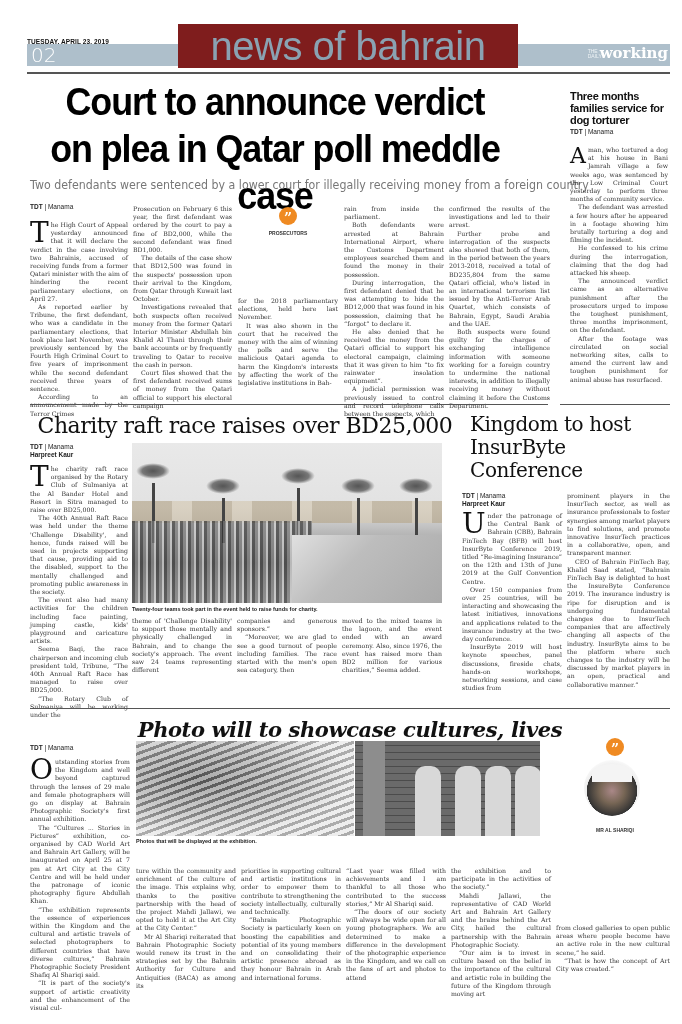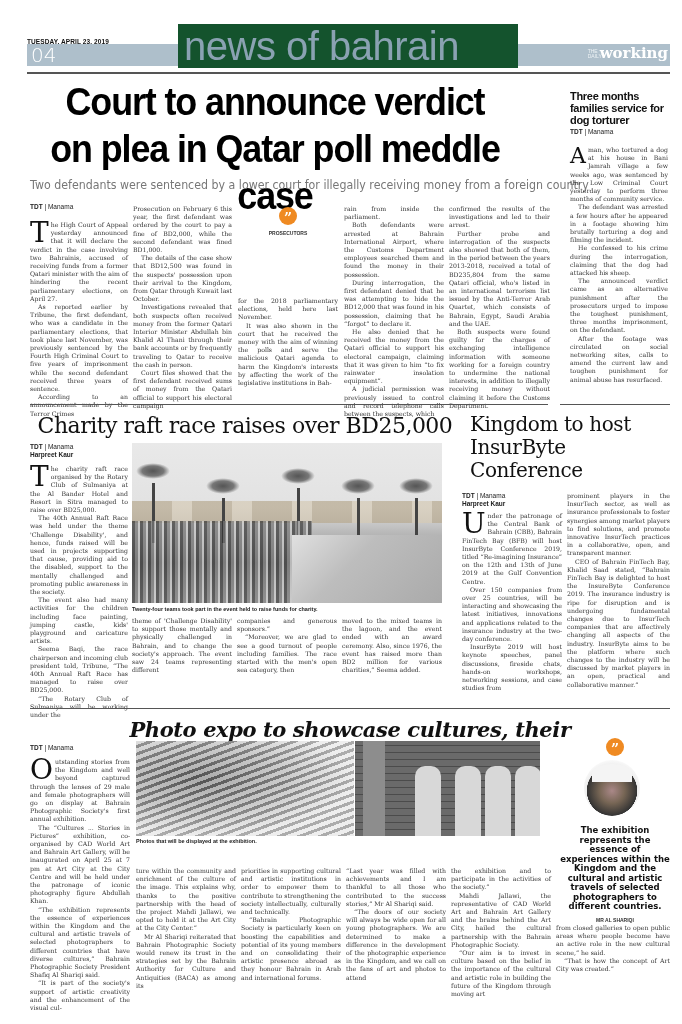--- a/index.html
+++ b/index.html
@@ -2,21 +2,21 @@
 <html><head>
 <meta charset="utf-8">
 <style>
   * { box-sizing: border-box; margin: 0; padding: 0; }
   html, body { width: 682px; height: 1024px; background: #fff; overflow: hidden; }
   body { font-family: "DejaVu Serif", serif; color: #222; position: relative; }
 
   .date { position: absolute; left: 27px; top: 38px; font: bold 6.5px "Liberation Sans", sans-serif; color: #111; letter-spacing: 0.1px; }
   .masthead-bar { position: absolute; left: 27px; top: 44px; width: 643px; height: 22px; background: #aebfcb; }
   .page-num { position: absolute; left: 31px; top: 44px; font: 20px "DejaVu Sans", sans-serif; color: #fff; font-weight: 200; line-height: 22px; }
-  .mast-title { position: absolute; left: 178px; top: 24px; width: 340px; font: 40px "Liberation Sans", sans-serif; color: #8aa2b2; line-height: 44px; letter-spacing: -0.5px; background: #14532d; padding: 0 6px; }
+  .mast-title { position: absolute; left: 178px; top: 24px; width: 340px; text-align: center; font: 40px "Liberation Sans", sans-serif; color: #8aa2b2; line-height: 44px; letter-spacing: -0.5px; background: #7f1d1d; padding: 0 6px; }
   .mast-logo { position: absolute; right: 14px; top: 44px; line-height: 22px; color: #fff; font: bold 15px "DejaVu Serif", serif; }
   .mast-logo .small { font: 5px "Liberation Sans", sans-serif; display: inline-block; line-height: 5px; vertical-align: middle; margin-right: 2px; color: #eef3f6; }
   .rule-top { position: absolute; left: 27px; top: 72px; width: 643px; height: 1.5px; background: #555; }
 
   .headline1 { position: absolute; left: 30px; top: 78px; width: 490px; text-align: center; font: bold 39px "Liberation Sans", sans-serif; line-height: 47px; letter-spacing: -1.2px; color: #000; transform: scaleX(0.92); transform-origin: center top; }
   .subhead1 { position: absolute; left: 30px; top: 178px; width: 490px; font: 12px "DejaVu Sans", sans-serif; color: #777; transform: scaleX(0.92); transform-origin: left top; white-space: nowrap; }
 
   .byline { font: 6.5px "Liberation Sans", sans-serif; color: #222; line-height: 8px; }
   .byline b { font-weight: bold; }
   .col { position: absolute; font-size: 6.2px; line-height: 8.2px; text-align: justify; color: #333; hyphens: auto; }
@@ -56,21 +56,21 @@
   .expo2 .fig { position: absolute; bottom: 0; width: 26px; height: 70px; border-radius: 10px 10px 0 0; background: #d8d8d8; }
 
   .avatar { position: absolute; left: 584px; top: 760px; width: 56px; height: 56px; border-radius: 50%; background: radial-gradient(circle at 50% 55%, #a88 0%, #765 30%, #333 60%, #eee 61%, #fff 80%); overflow: hidden; }
   .avatar::before { content: ""; position: absolute; left: 8px; top: 4px; width: 40px; height: 18px; border-radius: 50% 50% 0 0; background: #f4f4f4; }
 </style>
 </head>
 <body>
 
 <div class="date">TUESDAY, APRIL 23, 2019</div>
 <div class="masthead-bar"></div>
-<div class="page-num">04</div>
+<div class="page-num">02</div>
 <div class="mast-title">news of bahrain</div>
 <div class="mast-logo"><span class="small" style="width:10px;white-space:normal;">THE DAILY</span><span>working</span></div>
 <div class="rule-top"></div>
 
 <h1 class="headline1">Court to announce verdict on plea in Qatar poll meddle case</h1>
 <div class="subhead1">Two defendants were sentenced by a lower court for illegally receiving money from a foreign country</div>
 
 <div class="col" style="left:30px; top:203px; width:98px;">
   <div class="byline"><b>TDT</b> | <span>Manama</span></div>
   <div style="height:10px"></div>
@@ -169,21 +169,21 @@
   <p>Over 150 companies from over 25 countries, will be interacting and showcasing the latest initiatives, innovations and applications related to the insurance industry at the two-day conference.</p>
   <p>InsurByte 2019 will host keynote speeches, panel discussions, fireside chats, hands-on workshops, networking sessions, and case studies from</p>
 </div>
 <div class="col" style="left:567px; top:492px; width:103px;">
   <p class="first">prominent players in the InsurTech sector, as well as insurance professionals to foster synergies among market players to find solutions, and promote innovative InsurTech practices in a collaborative, open, and transparent manner.</p>
   <p>CEO of Bahrain FinTech Bay, Khalid Saad stated, “Bahrain FinTech Bay is delighted to host the InsureByte Conference 2019. The insurance industry is ripe for disruption and is undergoing fundamental changes due to InsurTech companies that are affectively changing all aspects of the industry. InsurByte aims to be the platform where such changes to the industry will be discussed by market players in an open, practical and collaborative manner.”</p>
 </div>
 
 <div class="rule" style="left:30px; top:708px; width:640px;"></div>
 
-<h2 class="headline4">Photo expo to showcase cultures, their</h2>
+<h2 class="headline4">Photo will to showcase cultures, lives</h2>
 <div class="byline" style="position:absolute; left:30px; top:744px;"><b>TDT</b> | <span>Manama</span></div>
 
 <div class="col" style="left:30px; top:758px; width:100px;">
   <p class="first"><span class="dropcap">O</span><span>utstanding stories from the Kingdom and well beyond captured through the lenses of 29 male and female photographers will go on display at Bahrain Photographic Society's first annual exhibition.</span></p>
   <p>The “Cultures ... Stories in Pictures” exhibition, co-organised by CAD World Art and Bahrain Art Gallery, will be inaugurated on April 25 at 7 pm at Art City at the City Centre and will be held under the patronage of iconic photography figure Abdullah Khan.</p>
   <p>“The exhibition represents the essence of experiences within the Kingdom and the cultural and artistic travels of selected photographers to different countries that have diverse cultures,” Bahrain Photographic Society President Shafiq Al Shariqi said.</p>
   <p>“It is part of the society's support of artistic creativity and the enhancement of the visual cul-</p>
 </div>
 
 <div class="photo expo1"></div>
@@ -212,19 +212,18 @@
   <p class="first">the exhibition and to participate in the activities of the society.”</p>
   <p>Mahdi Jallawi, the representative of CAD World Art and Bahrain Art Gallery and the brains behind the Art City, hailed the cultural partnership with the Bahrain Photographic Society.</p>
   <p>“Our aim is to invest in culture based on the belief in the importance of the cultural and artistic role in building the future of the Kingdom through moving art</p>
 </div>
 
 <div class="pull" style="left:560px; top:738px; width:110px;">
   <div class="quote-icon">”</div>
 </div>
 <div class="avatar"></div>
 <div class="pull" style="left:560px; top:822px; width:110px;">
-  <div class="qtext" style="font-size:8.5px; line-height:9.5px;">The exhibition represents the essence of experiences within the Kingdom and the cultural and artistic travels of selected photographers to different countries.</div>
   <div class="qsrc">MR AL SHARIQI</div>
 </div>
 <div class="col" style="left:556px; top:924px; width:114px;">
   <p class="first">from closed galleries to open public areas where people become have an active role in the new cultural scene,” he said.</p>
   <p>“That is how the concept of Art City was created.”</p>
 </div>
 
 </body></html>

